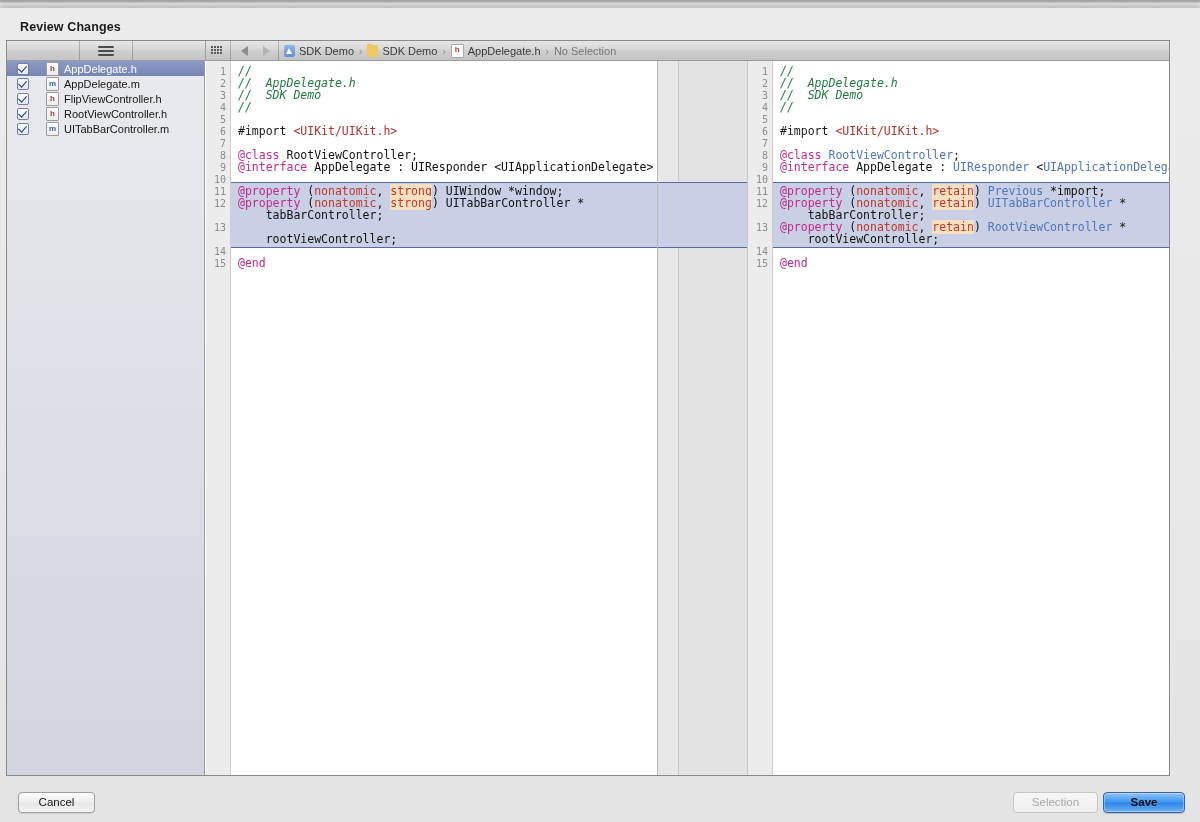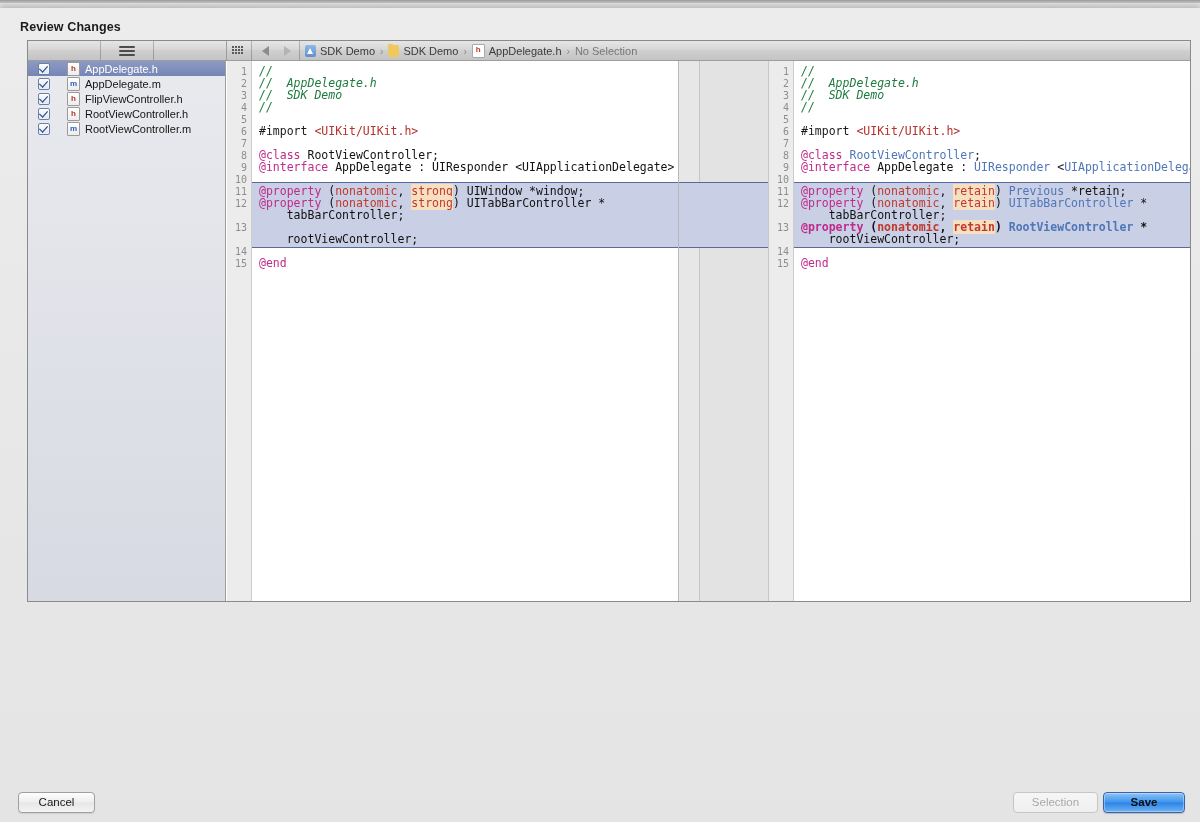--- a/index.html
+++ b/index.html
@@ -50,21 +50,21 @@
     background:linear-gradient(#ececec,#e4e4e4);
     box-shadow:0 -2px 6px rgba(0,0,0,.18);
   }
   #sheet-title{
     position:absolute;left:20px;top:12px;
     font-size:12.5px;font-weight:bold;color:#1b1b1b;letter-spacing:.1px;
   }
 
   
   #content{
-    position:absolute;left:27px;top:32px;width:1164px;height:562px;
+    position:absolute;left:6px;top:32px;width:1164px;height:736px;
     border:1px solid #8a8a8a;
     background:#fff;box-sizing:border-box;overflow:hidden;
   }
 
   
   .bar{
     position:absolute;top:0;height:20px;
     background:linear-gradient(#e6e6e6 0%,#d6d6d6 48%,#cfcfcf 50%,#c4c4c4 100%);
     border-bottom:1px solid #9d9d9d;box-sizing:border-box;
   }
@@ -305,21 +305,21 @@
         <span class="fname">FlipViewController.h</span>
       </div>
       <div class="file-row">
         <span class="cb"></span>
         <span class="fic h">h</span>
         <span class="fname">RootViewController.h</span>
       </div>
       <div class="file-row">
         <span class="cb"></span>
         <span class="fic m">m</span>
-        <span class="fname">RootViewController.m</span>
+        <span class="fname">UITabBarController.m</span>
       </div>
     </div>
 
     <div id="editor">
 
       <div class="pane" id="pane-left">
         <div class="band" style="top:121px;height:64px;"></div>
         <div class="band-gut" style="top:121px;height:64px;"></div>
         <div class="gutter">
           <span class="ln" style="top:5px;">1</span>
@@ -380,24 +380,24 @@
           <span class="ln" style="top:197px;">15</span>
         </div>
         <div class="code">
           <div class="row" style="top:4px;"><span class="cm">//</span></div>
           <div class="row" style="top:16px;"><span class="cm">//  AppDelegate.h</span></div>
           <div class="row" style="top:28px;"><span class="cm">//  SDK Demo</span></div>
           <div class="row" style="top:40px;"><span class="cm">//</span></div>
           <div class="row" style="top:64px;"><span class="pp">#import </span><span class="str">&lt;UIKit/UIKit.h&gt;</span></div>
           <div class="row" style="top:88px;"><span class="at">@class</span><span class="pl"> </span><span class="type">RootViewController</span><span class="pl">;</span></div>
           <div class="row" style="top:100px;"><span class="at">@interface</span><span class="pl"> AppDelegate : </span><span class="type">UIResponder</span><span class="pl"> &lt;</span><span class="type">UIApplicationDelegate</span></div>
-          <div class="row" style="top:124px;"><span class="at">@property</span><span class="pl"> (</span><span class="attr">nonatomic</span><span class="pl">, </span><span class="attr chg">retain</span><span class="pl">) </span><span class="type">Previous</span><span class="pl"> *retain;</span></div>
+          <div class="row" style="top:124px;"><span class="at">@property</span><span class="pl"> (</span><span class="attr">nonatomic</span><span class="pl">, </span><span class="attr chg">retain</span><span class="pl">) </span><span class="type">Previous</span><span class="pl"> *import;</span></div>
           <div class="row" style="top:136px;"><span class="at">@property</span><span class="pl"> (</span><span class="attr">nonatomic</span><span class="pl">, </span><span class="attr chg">retain</span><span class="pl">) </span><span class="type">UITabBarController</span><span class="pl"> *</span></div>
           <div class="row" style="top:148px;"><span class="pl">    tabBarController;</span></div>
-          <div class="row" style="top:160px;font-weight:bold;"><span class="at">@property</span><span class="pl"> (</span><span class="attr">nonatomic</span><span class="pl">, </span><span class="attr chg">retain</span><span class="pl">) </span><span class="type">RootViewController</span><span class="pl"> *</span></div>
+          <div class="row" style="top:160px;"><span class="at">@property</span><span class="pl"> (</span><span class="attr">nonatomic</span><span class="pl">, </span><span class="attr chg">retain</span><span class="pl">) </span><span class="type">RootViewController</span><span class="pl"> *</span></div>
           <div class="row" style="top:172px;"><span class="pl">    rootViewController;</span></div>
           <div class="row" style="top:196px;"><span class="at">@end</span></div>
         </div>
       </div>
     </div>
   </div>
 
   <div id="btnrow">
     <div class="btn" id="btn-cancel">Cancel</div>
     <div class="btn" id="btn-prev">Selection</div>

